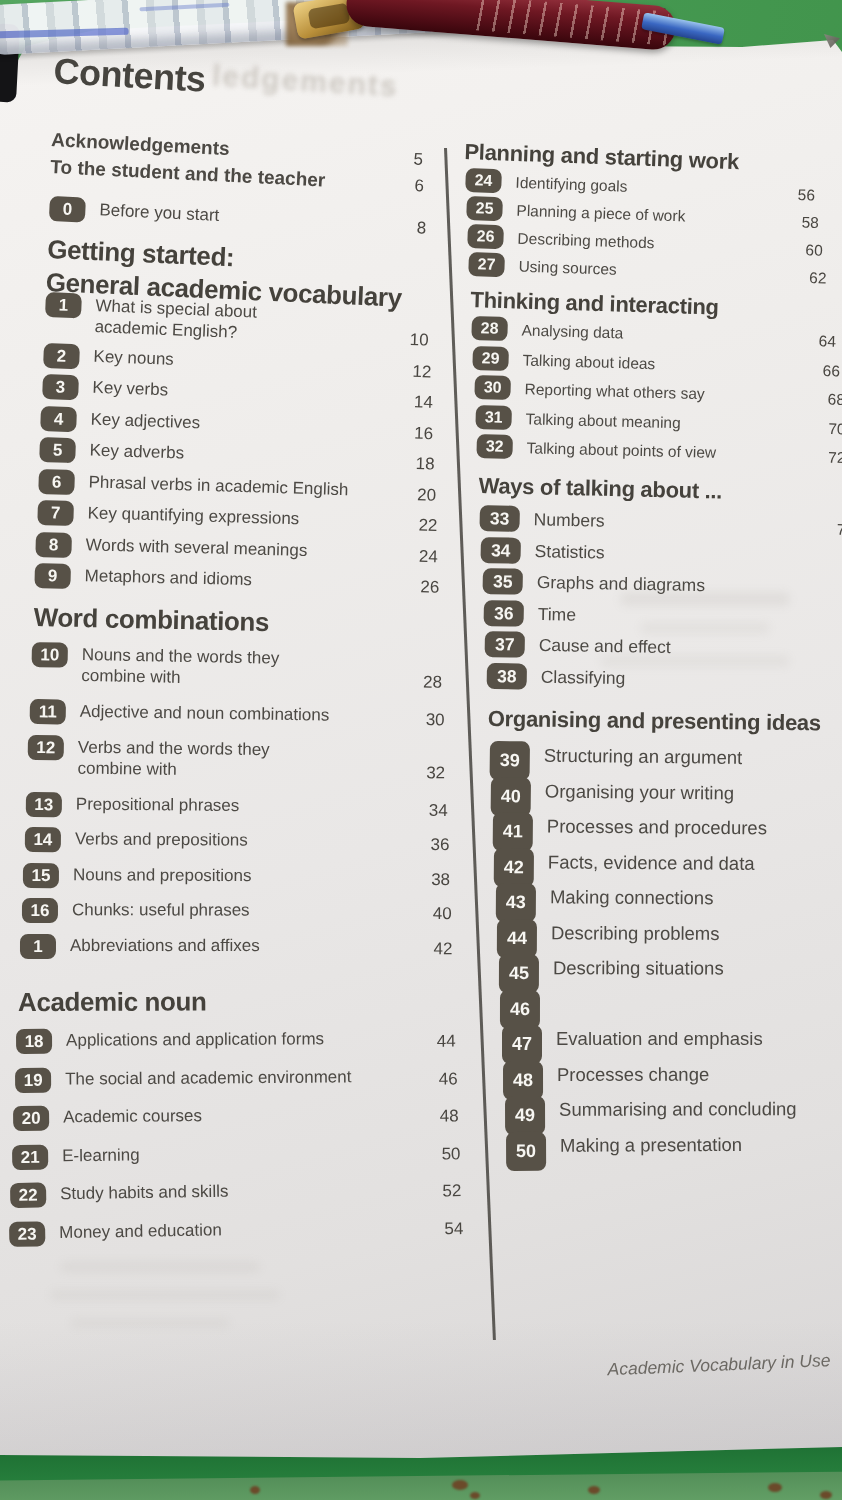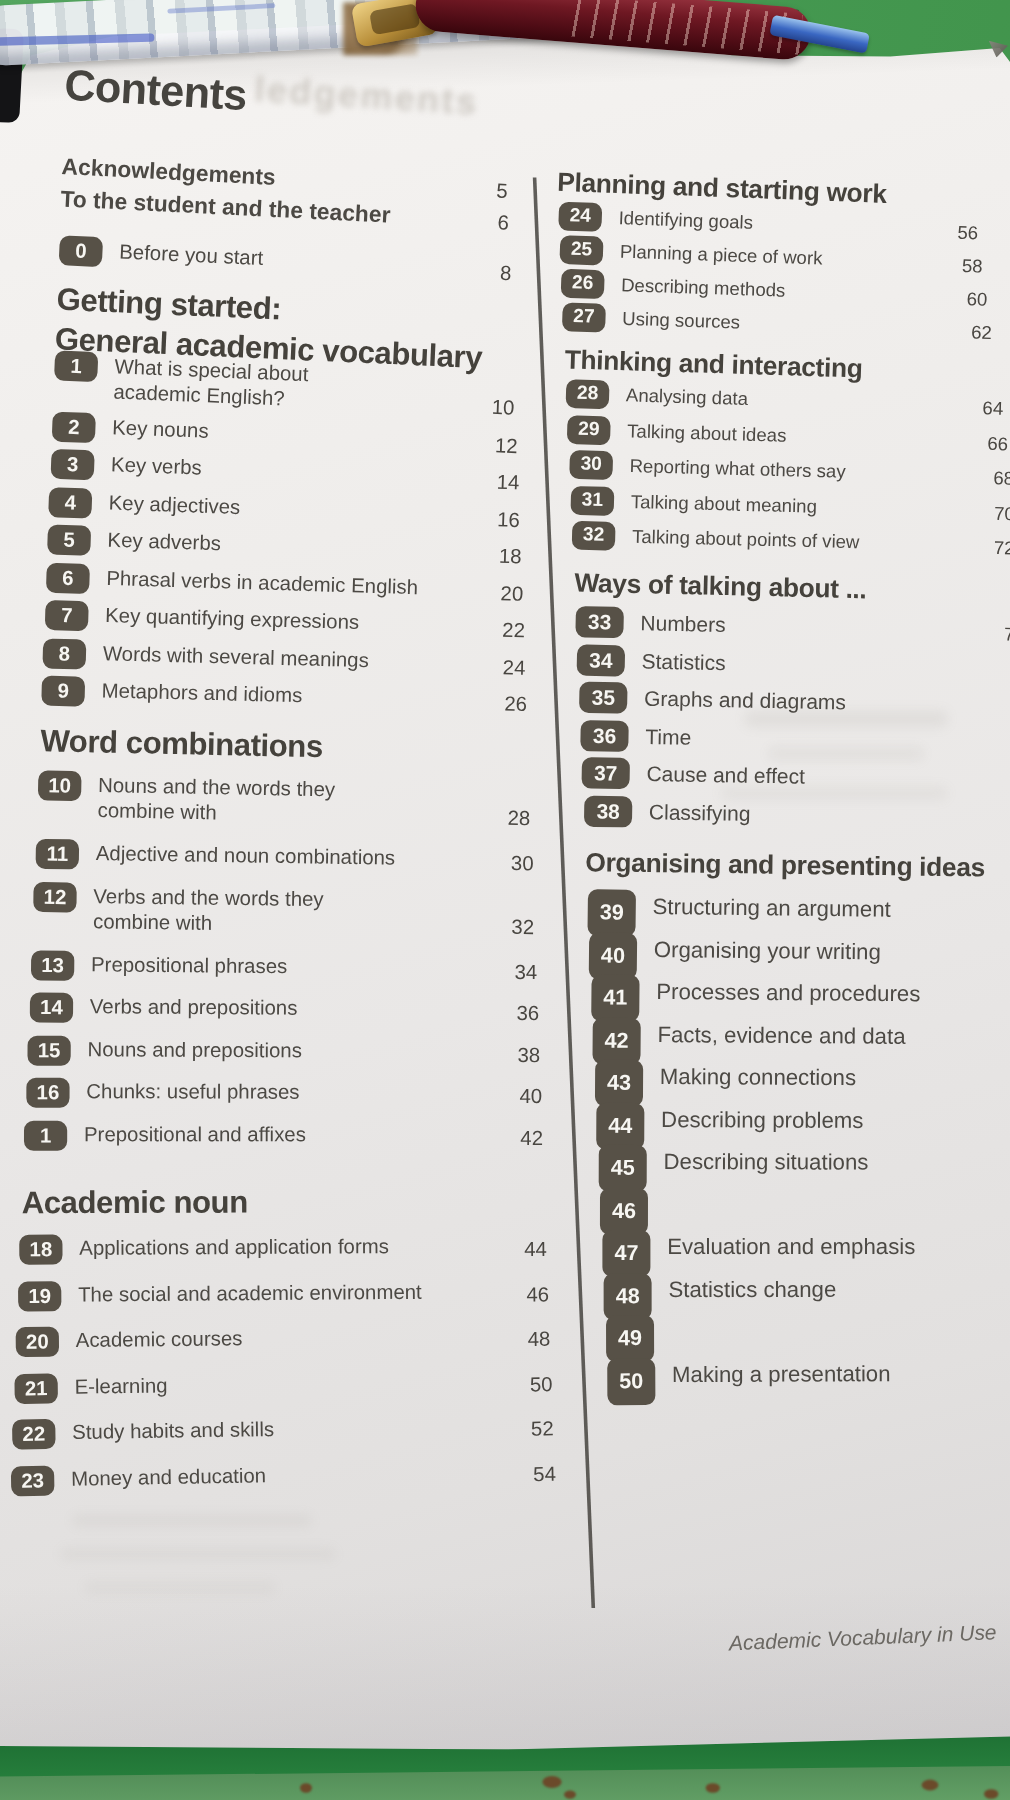--- a/index.html
+++ b/index.html
@@ -207,21 +207,21 @@
           <span class="label">Nouns and prepositions</span>
           <span class="pagenum">38</span>
         </div>
         <div class="row sec-2" style="left: 21.68px; top: 898px; width: 429.85px; transform: rotate(0.15deg);">
           <span class="badge">16</span>
           <span class="label">Chunks: useful phrases</span>
           <span class="pagenum">40</span>
         </div>
         <div class="row sec-2" style="left: 20.26px; top: 933.5px; width: 432.512px; transform: rotate(0.03deg);">
           <span class="badge">1</span>
-          <span class="label">Prepositional and affixes</span>
+          <span class="label">Abbreviations and affixes</span>
           <span class="pagenum">42</span>
         </div>
         <div class="heading" style="left: 18.16px; top: 986px; transform: rotate(-0.16deg); width: 440px;">Academic noun</div>
         <div class="row sec-3" style="left: 16.44px; top: 1029px; width: 439.675px; transform: rotate(-0.32deg);">
           <span class="badge">18</span>
           <span class="label">Applications and application forms</span>
           <span class="pagenum">44</span>
         </div>
         <div class="row sec-3" style="left: 14.9px; top: 1067.5px; width: 442.562px; transform: rotate(-0.46deg);">
           <span class="badge">19</span>
@@ -368,25 +368,26 @@
           <span class="badge">46</span>
           <span class="pagenum"></span>
         </div>
         <div class="row sec-3" style="left: 501.91px; top: 1025px; width: 344.09px; transform: rotate(-0.01deg);">
           <span class="badge">47</span>
           <span class="label">Evaluation and emphasis</span>
           <span class="pagenum"></span>
         </div>
         <div class="row sec-3" style="left: 503.401px; top: 1060.5px; width: 342.599px; transform: rotate(-0.09deg);">
           <span class="badge">48</span>
-          <span class="label">Statistics change</span>
+          <span class="label">Processes change</span>
           <span class="pagenum"></span>
         </div>
         <div class="row sec-3" style="left: 504.892px; top: 1096px; width: 341.108px; transform: rotate(-0.18deg);">
           <span class="badge">49</span>
+          <span class="label">Summarising and concluding</span>
           <span class="pagenum"></span>
         </div>
         <div class="row sec-3" style="left: 506.383px; top: 1131.5px; width: 339.617px; transform: rotate(-0.26deg);">
           <span class="badge">50</span>
           <span class="label">Making a presentation</span>
           <span class="pagenum"></span>
         </div>
       </div>
     <div class="page-footer">Academic Vocabulary in Use</div>
   </div>

